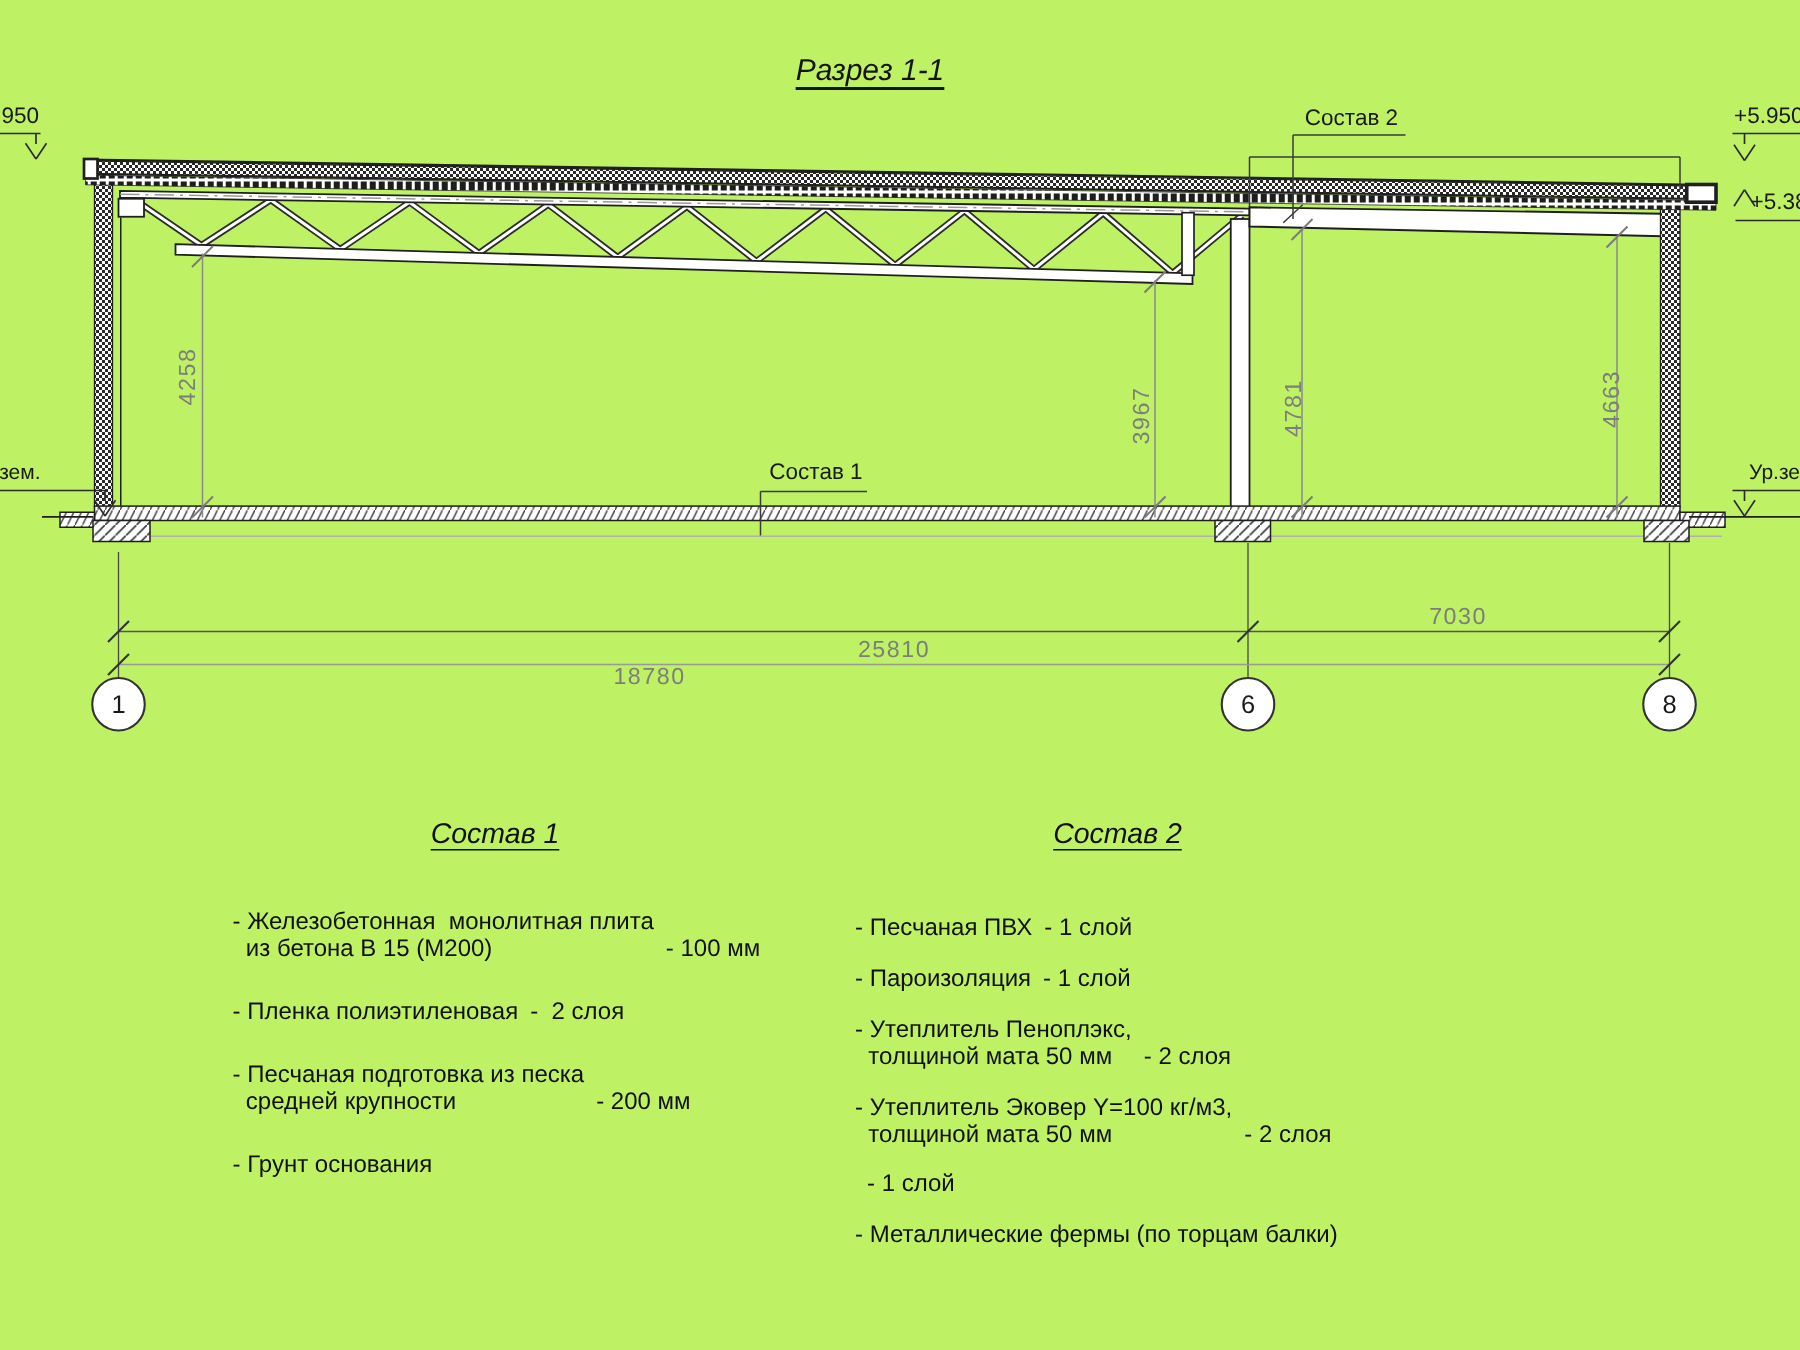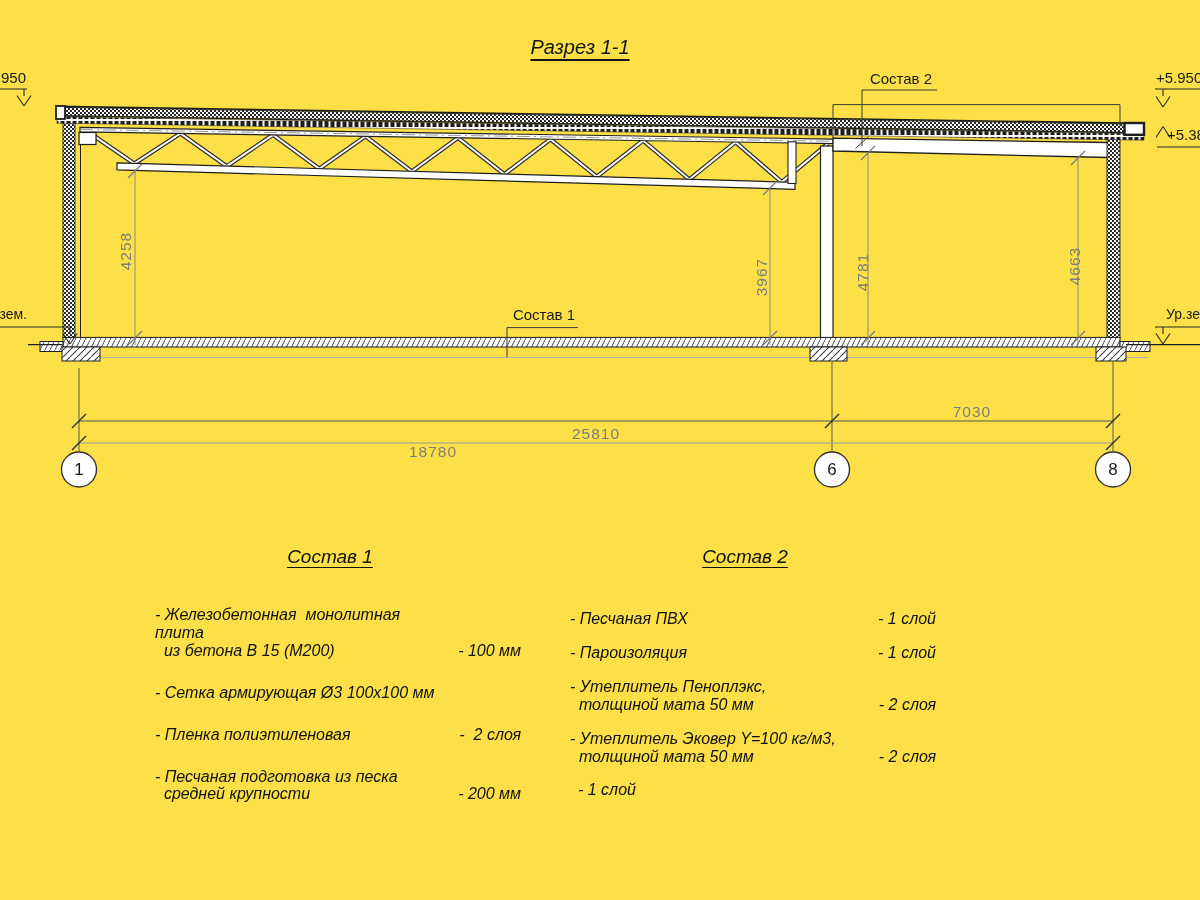--- a/index.html
+++ b/index.html
@@ -1,33 +1,33 @@
 <!DOCTYPE html>
 <html><head>
 <meta charset="utf-8">
 <style>
   html,body{margin:0;padding:0;background:#fff;}
-  #canvas{position:relative;width:1200px;height:900px;overflow:hidden;background:#fde047;
+  #canvas{position:relative;width:1200px;height:900px;overflow:hidden;background:#bef264;
           font-family:"Liberation Sans",sans-serif;}
   svg{position:absolute;left:0;top:0;}
   .lbl{position:absolute;color:#1a1a1a;white-space:nowrap;}
   .title{font-size:20px;font-style:italic;text-decoration:underline;text-underline-offset:5px;
          width:240px;text-align:center;color:#151515;}
   .dlabel{font-size:15px;}
   .elev{font-size:15px;}
   .ground{font-size:14px;}
   .dim{position:absolute;color:#7d7d7d;font-size:15.5px;letter-spacing:1px;text-align:center;
        width:140px;white-space:nowrap;}
   .vdim{width:70px;transform:rotate(-90deg);}
   .axis{position:absolute;width:26px;text-align:center;font-size:17px;color:#1a1a1a;}
   .spec-title{position:absolute;font-size:19px;font-style:italic;text-decoration:underline;
               text-underline-offset:4px;width:200px;text-align:center;color:#111;}
   .spec-list{position:absolute;width:366px;}
-  .spec-item{display:flex;justify-content:space-between;align-items:flex-end;
-             font-size:16px;line-height:1.12;color:#111;font-style:italic;}
+  .spec-item{display:flex;justify-content:flex-start;align-items:flex-end;
+             font-size:16px;line-height:1.12;color:#111;}
   .list1 .spec-item{margin-bottom:24px;}
   .list2 .spec-item{margin-bottom:16px;}
   .spec-text{white-space:pre-wrap;}
   .spec-value{white-space:pre;padding-left:8px;}
 </style>
 </head>
 <body>
 
 <div id="canvas">
 
@@ -212,32 +212,32 @@
   <div class="spec-title" style="left:230px;top:546px;">Состав 1</div>
   <div class="spec-title" style="left:645px;top:546px;">Состав 2</div>
 
   <div class="spec-list list1" style="left:155px;top:606px;">
       <div class="spec-item">
         <span class="spec-text">- Железобетонная  монолитная плита
   из бетона В 15 (М200)</span>
         <span class="spec-value">- 100 мм</span>
       </div>
       <div class="spec-item">
-        <span class="spec-text">- Сетка армирующая Ø3 100х100 мм</span>
-        <span class="spec-value"></span>
-      </div>
-      <div class="spec-item">
         <span class="spec-text">- Пленка полиэтиленовая</span>
         <span class="spec-value">-  2 слоя</span>
       </div>
       <div class="spec-item">
         <span class="spec-text">- Песчаная подготовка из песка
   средней крупности</span>
         <span class="spec-value">- 200 мм</span>
       </div>
+      <div class="spec-item">
+        <span class="spec-text">- Грунт основания</span>
+        <span class="spec-value"></span>
+      </div>
     </div>
   <div class="spec-list list2" style="left:570px;top:610px;">
       <div class="spec-item">
         <span class="spec-text">- Песчаная ПВХ</span>
         <span class="spec-value">- 1 слой</span>
       </div>
       <div class="spec-item">
         <span class="spec-text">- Пароизоляция</span>
         <span class="spec-value">- 1 слой</span>
       </div>
@@ -247,15 +247,19 @@
         <span class="spec-value">- 2 слоя</span>
       </div>
       <div class="spec-item">
         <span class="spec-text">- Утеплитель Эковер Y=100 кг/м3,
   толщиной мата 50 мм</span>
         <span class="spec-value">- 2 слоя</span>
       </div>
       <div class="spec-item">
         <span class="spec-value">- 1 слой</span>
       </div>
+      <div class="spec-item">
+        <span class="spec-text">- Металлические фермы (по торцам балки)</span>
+        <span class="spec-value"></span>
+      </div>
     </div>
 
 </div>
 
 </body></html>

